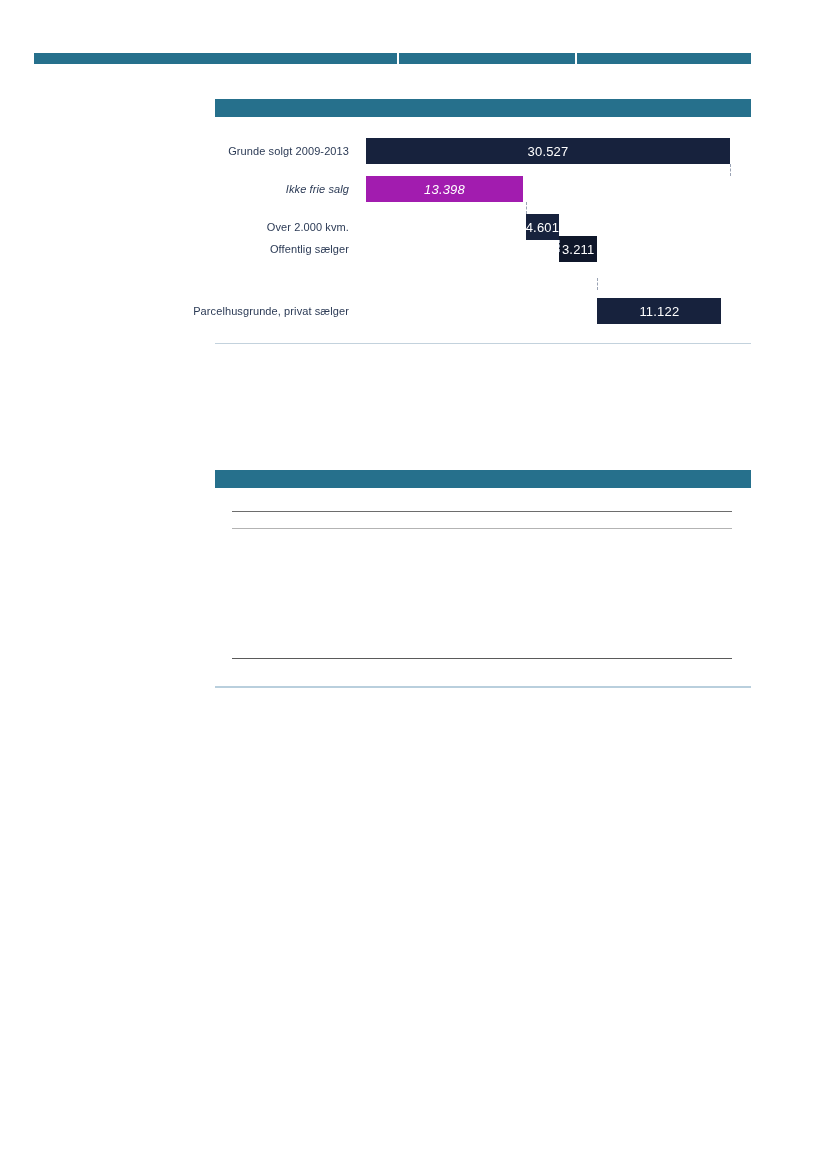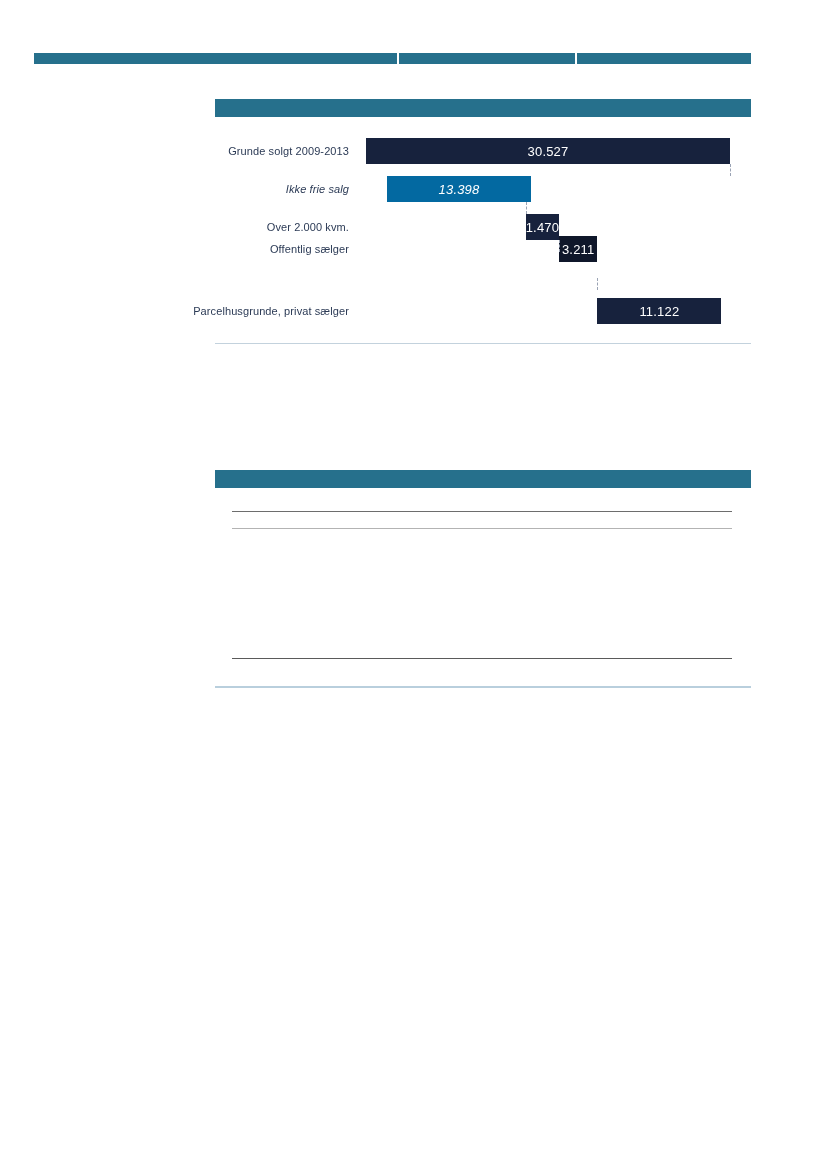--- a/index.html
+++ b/index.html
@@ -185,30 +185,30 @@
           <div class="row-label">Grunde solgt 2009-2013</div>
           <div class="plot">
             <div class="bar" style="left: 0px; width: 364px; background: rgb(23, 34, 61);">
               <span class="bar-value">30.527</span>
             </div>
           </div>
         </div>
         <div class="row" style="top: 38px; font-style: italic;">
           <div class="row-label">Ikke frie salg</div>
           <div class="plot">
-            <div class="bar" style="left: 0px; width: 144px; background: #0369a1; margin-left: 21px;">
+            <div class="bar" style="left: 0px; width: 157px; background: #a21caf;">
               <span class="bar-value">13.398</span>
             </div>
           </div>
         </div>
         <div class="row" style="top: 76px;">
           <div class="row-label">Over 2.000 kvm.</div>
           <div class="plot">
             <div class="bar" style="left: 159.756px; width: 33.3391px; background: rgb(23, 34, 61);">
-              <span class="bar-value">1.470</span>
+              <span class="bar-value">4.601</span>
             </div>
           </div>
         </div>
         <div class="row" style="top: 98px;">
           <div class="row-label">Offentlig sælger</div>
           <div class="plot">
             <div class="bar" style="left: 193.095px; width: 38.2875px; background: #0f172a;">
               <span class="bar-value">3.211</span>
             </div>
           </div>

